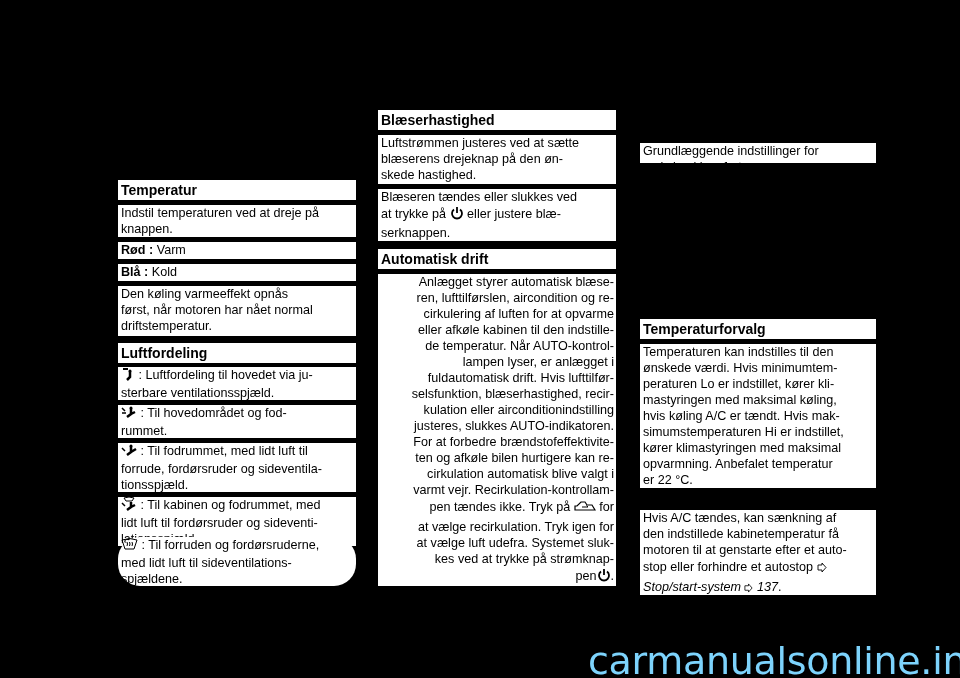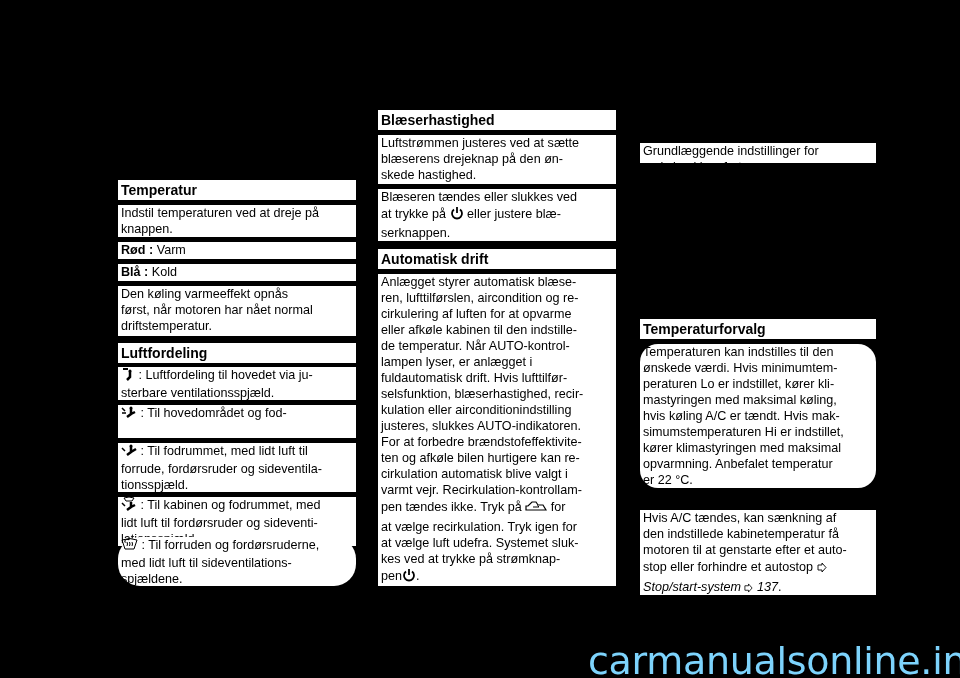--- a/index.html
+++ b/index.html
@@ -64,20 +64,21 @@
     <div>
       <span class="ico">
         <svg width="16" height="13" viewBox="0 0 16 13">
             <path d="M1 2l3 3M1 7h4" stroke="#000" stroke-width="1.5"></path>
             <path d="M10 2v6l-4 3M10 8l4-2" stroke="#000" stroke-width="2.5" fill="none"></path>
             <circle cx="10" cy="2" r="1.5"></circle>
           </svg>
       </span>
       <span>: Til hovedområdet og fod-</span>
     </div>
+    <div>rummet.</div>
   </div>
 
   <div class="box" style="left:118px;top:443px;width:238px;height:49px;">
     <div>
       <span class="ico">
         <svg width="16" height="13" viewBox="0 0 16 13">
             <path d="M1 4l3 3" stroke="#000" stroke-width="1.5"></path>
             <path d="M10 2v6l-4 3M10 8l5-3" stroke="#000" stroke-width="2.5" fill="none"></path>
             <circle cx="10" cy="2" r="1.5"></circle>
           </svg>
@@ -134,21 +135,21 @@
             <path d="M4 3.5A5 5 0 1 0 10 3.5" stroke="#000" stroke-width="1.8" fill="none"></path>
             <path d="M7 1v6" stroke="#000" stroke-width="1.8"></path>
           </svg>
       </span>
       <span>eller justere blæ-</span>
     </div>
     <div>serknappen.</div>
   </div>
 
   <div class="box heading" style="left:378px;top:249px;width:238px;height:20px;">Automatisk drift</div>
-  <div class="box" style="left:378px;top:274px;width:238px;height:312px;">
+  <div class="box" style="left:378px;top:274px;width:238px;height:312px;text-align:right;">
     <div>Anlægget styrer automatisk blæse-</div>
     <div>ren, lufttilførslen, aircondition og re-</div>
     <div>cirkulering af luften for at opvarme</div>
     <div>eller afkøle kabinen til den indstille-</div>
     <div>de temperatur. Når AUTO-kontrol-</div>
     <div>lampen lyser, er anlægget i</div>
     <div>fuldautomatisk drift. Hvis lufttilfør-</div>
     <div>selsfunktion, blæserhastighed, recir-</div>
     <div>kulation eller airconditionindstilling</div>
     <div>justeres, slukkes AUTO-indikatoren.</div>
@@ -180,21 +181,21 @@
   </div>
 </div>
 
 <div class="col">
   <div class="box" style="left:640px;top:111px;width:236px;height:20px;margin-top:32px;">
     <div>Grundlæggende indstillinger for</div>
     <div>maksimal komfort:</div>
   </div>
 
   <div class="box heading" style="left:640px;top:319px;width:236px;height:20px;">Temperaturforvalg</div>
-  <div class="box" style="left:640px;top:344px;width:236px;height:144px;border-radius:18px;">
+  <div class="box" style="left:640px;top:344px;width:236px;height:144px;">
     <div>Temperaturen kan indstilles til den</div>
     <div>ønskede værdi. Hvis minimumtem-</div>
     <div>peraturen Lo er indstillet, kører kli-</div>
     <div>mastyringen med maksimal køling,</div>
     <div>hvis køling A/C er tændt. Hvis mak-</div>
     <div>simumstemperaturen Hi er indstillet,</div>
     <div>kører klimastyringen med maksimal</div>
     <div>opvarmning. Anbefalet temperatur</div>
     <div>er 22 °C.</div>
   </div>

